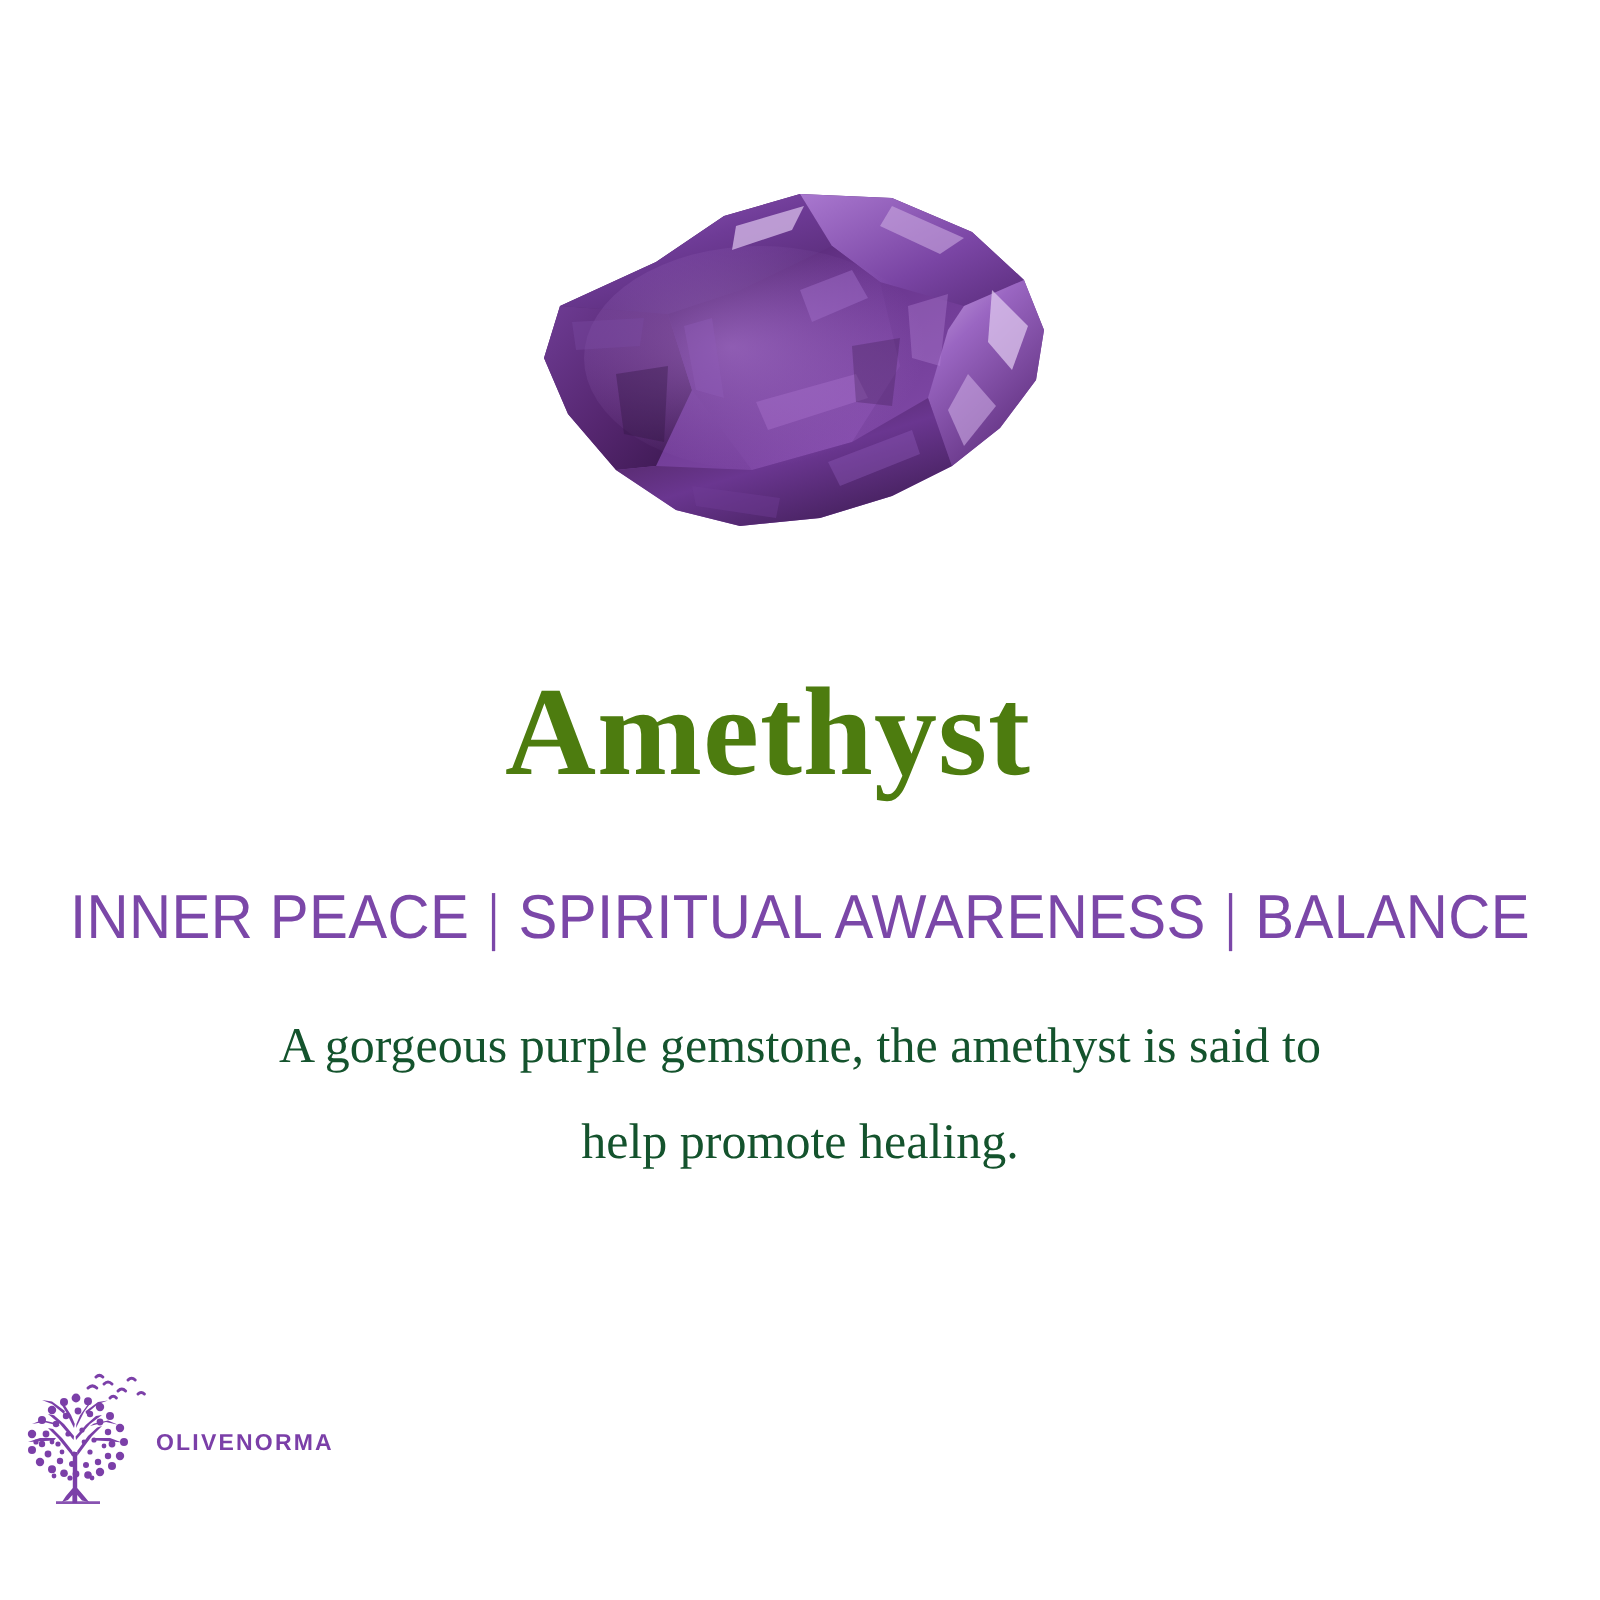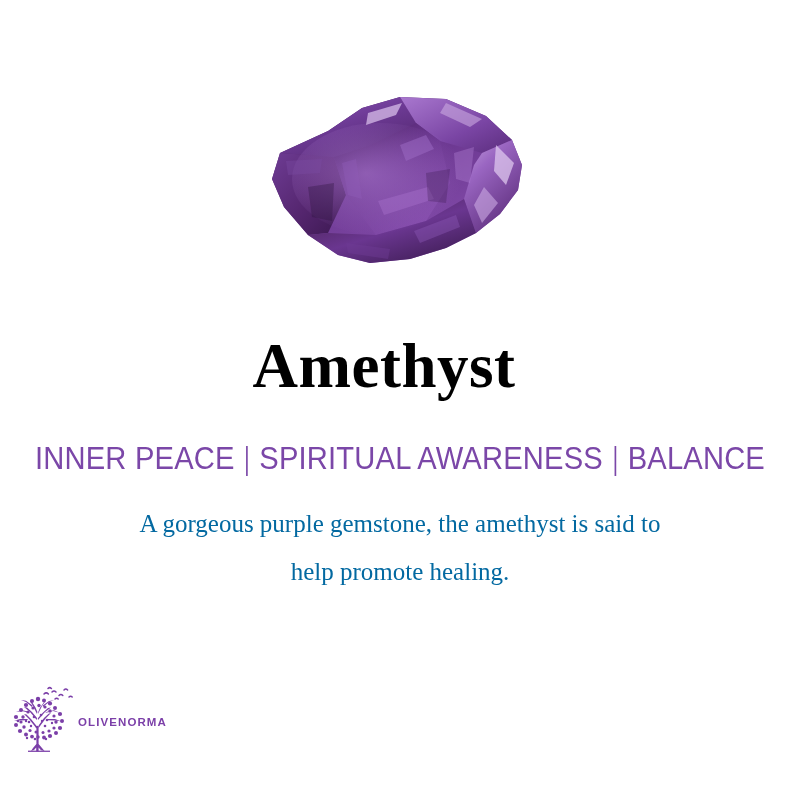--- a/index.html
+++ b/index.html
@@ -50,21 +50,21 @@
   .title {
     position: absolute;
     left: 0;
     top: 333px;
     width: 768px;
     text-align: center;
     font-family: "Liberation Serif", "DejaVu Serif", serif;
     font-size: 63px;
     font-weight: 700;
     letter-spacing: 0.5px;
-    color: #000000;
+    color: #4d7c0f;
     line-height: 1.05;
   }
 
   
   .subtitle {
     position: absolute;
     left: 0;
     top: 441px;
     width: 800px;
     text-align: center;
@@ -89,21 +89,21 @@
   
   .body-copy {
     position: absolute;
     left: 60px;
     top: 500px;
     width: 680px;
     text-align: center;
     font-family: "Liberation Serif", "DejaVu Serif", serif;
     font-size: 25px;
     font-weight: 400;
-    color: #0369a1;
+    color: #14532d;
     line-height: 48px;
   }
   .body-copy .ln { display: block; white-space: nowrap; }
 
   
   .logo {
     position: absolute;
     left: 0;
     top: 686px;
     width: 800px;

